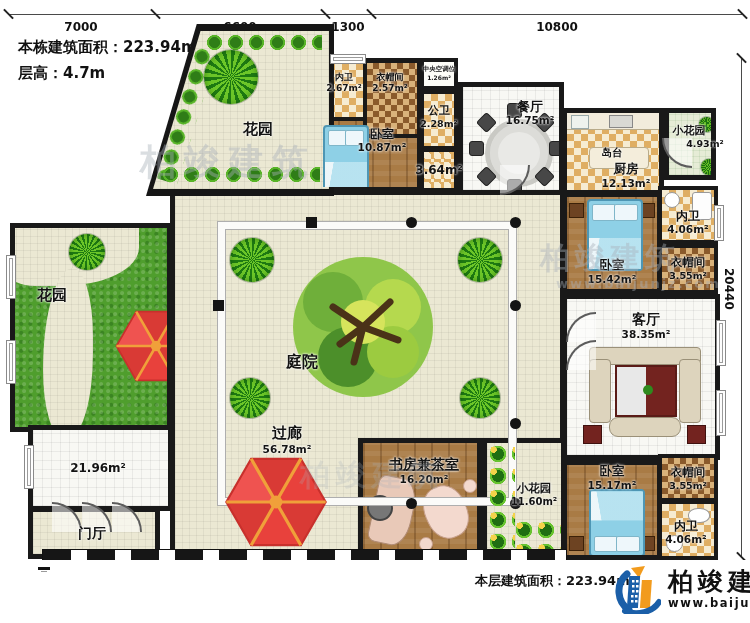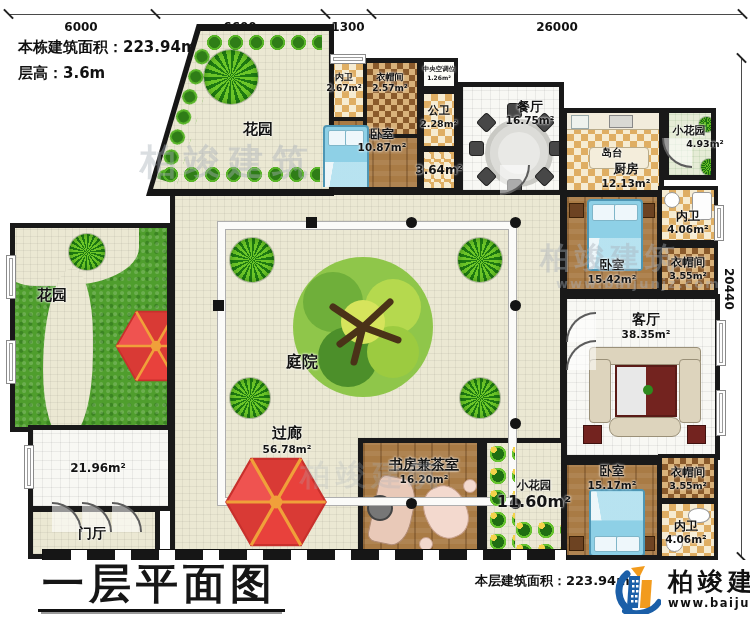--- a/index.html
+++ b/index.html
@@ -89,32 +89,32 @@
 <body>
 
 <div id="plan">
 
   <div class="ruler-line" style="left:8px;top:14px;width:734px;height:1px;"></div>
   <div class="tick" style="left:2px;top:13px;"></div>
   <div class="tick" style="left:149px;top:13px;"></div>
   <div class="tick" style="left:319px;top:13px;"></div>
   <div class="tick" style="left:365px;top:13px;"></div>
   <div class="tick" style="left:736px;top:13px;"></div>
-  <div class="dimlabel" style="left:81px;top:20px;">6000</div>
+  <div class="dimlabel" style="left:81px;top:20px;">7000</div>
   <div class="dimlabel" style="left:240px;top:20px;">6600</div>
   <div class="dimlabel" style="left:348px;top:20px;">1300</div>
-  <div class="dimlabel" style="left:557px;top:20px;">26000</div>
+  <div class="dimlabel" style="left:557px;top:20px;">10800</div>
 
   <div class="ruler-line" style="left:741px;top:58px;width:1px;height:500px;"></div>
   <div class="tick" style="left:735px;top:57px;"></div>
   <div class="tick" style="left:735px;top:556px;"></div>
   <div class="dim-right" style="left:722px;top:268px;">20440</div>
 
   <div class="info" style="left:18px;top:38px;">本栋建筑面积：223.94m²</div>
-  <div class="info" style="left:18px;top:64px;">层高：3.6m</div>
+  <div class="info" style="left:18px;top:64px;">层高：4.7m</div>
 
   <div class="room cream" style="left:170px;top:190px;width:395px;height:372px;"></div>
 
   <div style="position:absolute;left:218px;top:222px;width:298px;height:283px;box-sizing:border-box;
        border:7px solid #fbfbf9;outline:1px solid #aeaeae;box-shadow:inset 0 0 0 1px #aeaeae;z-index:2;"></div>
   <div class="col-sq" style="left:306px;top:217px;"></div>
   <div class="col-ci" style="left:406px;top:217px;"></div>
   <div class="col-ci" style="left:510px;top:217px;"></div>
   <div class="col-ci" style="left:510px;top:300px;"></div>
   <div class="col-ci" style="left:510px;top:418px;"></div>
@@ -379,33 +379,32 @@
     <span class="rname" style="font-size:14px;text-decoration:underline;">书房兼茶室</span>
     <span class="rarea">16.20m²</span>
   </div>
 
   <div class="room cream" style="left:482px;top:438px;width:84px;height:122px;">
     <div class="flowerrow" style="left:0px;top:0px;width:28px;height:112px;"></div>
     <div class="flowerrow" style="left:26px;top:76px;width:50px;height:36px;"></div>
   </div>
   <div class="label" style="left:534px;top:495px;">
     <span class="rname" style="font-size:11.5px;">小花园</span>
-    <span class="rarea" style="font-size:16px;">11.60m²</span>
+    <span class="rarea" style="font-size:10px;">11.60m²</span>
   </div>
 
   <div class="wm" style="left:140px;top:138px;font-size:36px;letter-spacing:8px;">柏竣建筑</div>
   <div class="wm" style="left:540px;top:238px;font-size:30px;letter-spacing:5px;">柏竣建筑</div>
   <div class="wm" style="left:556px;top:276px;font-size:13px;letter-spacing:2px;">www.baijunjz.com</div>
   <div class="wm" style="left:300px;top:455px;font-size:30px;letter-spacing:6px;opacity:.25;">柏竣建筑</div>
 
 </div>
 
 <div id="footer">
   <div class="titlewrap">
-    <div class="bigtitle">一层平面图</div>
   </div>
   <div class="areas">
     <div>本层建筑面积：223.94m²</div>
   </div>
   <div id="logo">
     <svg width="46" height="50" viewBox="0 0 46 50">
       <path d="M14 46 C2 38 0 20 12 10" stroke="#1b5fa8" stroke-width="7" fill="none" stroke-linecap="round"></path>
       <polygon points="16,4 30,2 24,14" fill="#f29b1d"></polygon>
       <rect x="15" y="12" width="11" height="32" fill="#1b5fa8" transform="skewX(-4)"></rect>
       <rect x="28" y="16" width="10" height="28" fill="#f29b1d" transform="skewX(-4)"></rect>

